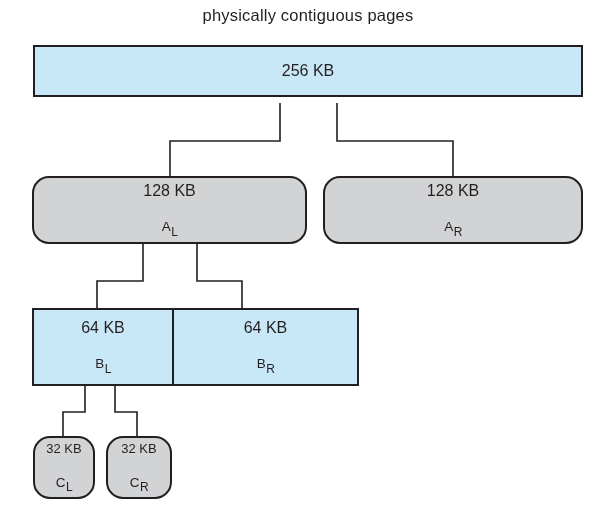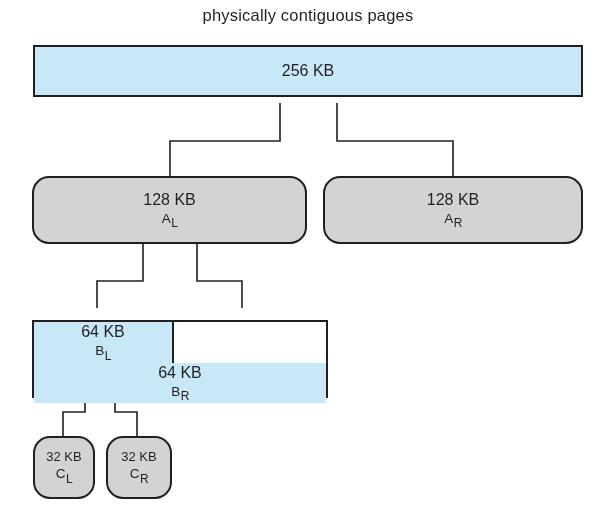--- a/index.html
+++ b/index.html
@@ -33,40 +33,39 @@
     display: flex;
     flex-direction: column;
     align-items: center;
     justify-content: center;
     text-align: center;
     line-height: 1.25;
   }
   .blue { background: var(--blue, #c8e8f7); }
   .gray { background: var(--gray, #d2d3d5); border-radius: 17px; }
   .size-label { font-size: 16px; }
-  .name-label { font-size: 13.5px; margin-top: 1px; }
+  .name-label { font-size: 13.5px; margin-top: 18px; }
   .name-label sub {
     font-size: 12px;
     position: relative;
     top: 1px;
     left: 0.5px;
   }
   
   #node-root   { left: 33px;  top: 45px;  width: 550px; height: 52px; }
   
   #node-al     { left: 32px;  top: 176px; width: 275px; height: 68px; }
   #node-ar     { left: 323px; top: 176px; width: 260px; height: 68px; }
   
   #node-b-group {
     position: absolute;
     box-sizing: border-box;
-    left: 32px; top: 320px; width: 296px; height: 78px;
+    left: 32px; top: 308px; width: 327px; height: 78px;
     border: 2px solid var(--line, #231f20);
     display: flex;
-    flex-direction: column;
   }
   #node-b-group .cell {
     display: flex;
     flex-direction: column;
     align-items: center;
     justify-content: center;
     text-align: center;
     line-height: 1.25;
     background: var(--blue, #c8e8f7);
   }

